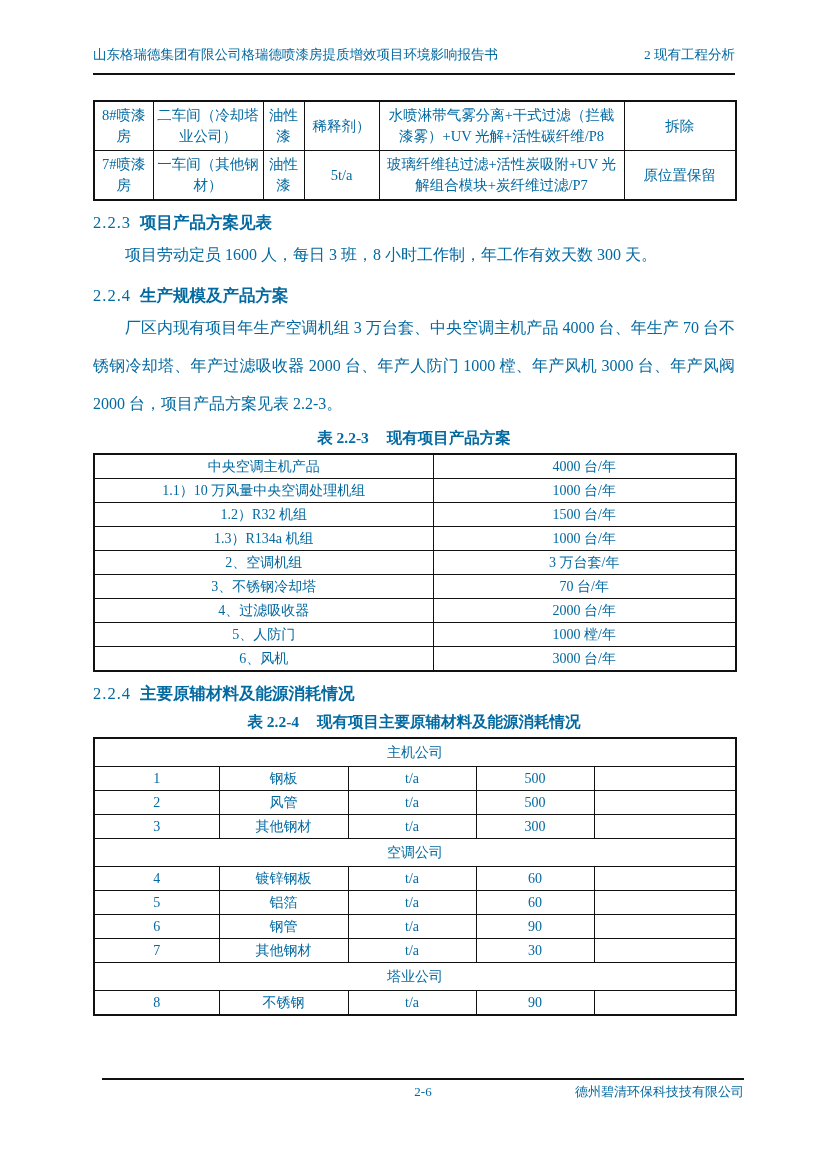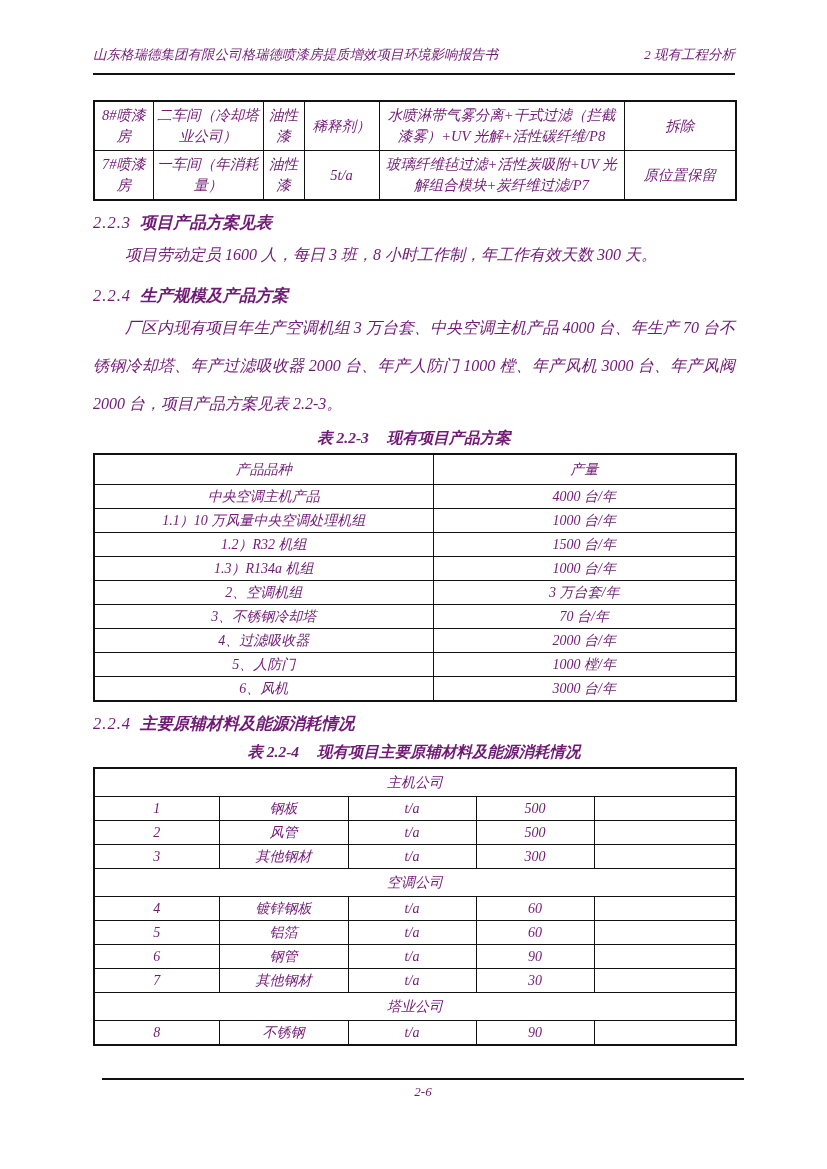--- a/index.html
+++ b/index.html
@@ -2,23 +2,22 @@
 <html lang="zh"><head>
 <meta charset="utf-8">
 <style>
   html,body{margin:0;padding:0;background:#888;}
   .page{
     position:relative;
     width:827px;height:1169px;
     background:#ffffff;
     margin:0 auto;
     font-family:"Liberation Serif","DejaVu Serif",serif;
-    color:#701a75;
+    color:#0369a1;
     overflow:hidden;
-    font-style:italic;
   }
   .content{position:absolute;left:93px;top:0;width:642px;}
 
   
   .pg-header{
     padding-top:45px;padding-bottom:8px;
     border-bottom:2px solid #111;
     display:flex;justify-content:space-between;align-items:flex-end;
     font-size:13.5px;line-height:20px;
   }
@@ -102,21 +101,21 @@
         <tr>
           <td>8#喷漆房</td>
           <td>二车间（冷却塔业公司）</td>
           <td>油性漆</td>
           <td>稀释剂）</td>
           <td>水喷淋带气雾分离+干式过滤（拦截漆雾）+UV 光解+活性碳纤维/P8</td>
           <td>拆除</td>
         </tr>
         <tr>
           <td>7#喷漆房</td>
-          <td>一车间（年消耗量）</td>
+          <td>一车间（其他钢材）</td>
           <td>油性漆</td>
           <td>5t/a</td>
           <td>玻璃纤维毡过滤+活性炭吸附+UV 光解组合模块+炭纤维过滤/P7</td>
           <td>原位置保留</td>
         </tr>
       </tbody>
     </table>
 
     <div class="sec-h">
       <span class="sec-no">2.2.3</span><span class="sec-title">项目产品方案见表</span>
@@ -131,24 +130,20 @@
     <div class="tbl-caption">
       <span class="cap-no">表 2.2-3</span><span>现有项目产品方案</span>
     </div>
 
     <table class="doc t-products">
       <colgroup>
           <col style="width:339px">
           <col style="width:303px">
         </colgroup>
       <tbody>
-        <tr>
-          <th>产品品种</th>
-          <th>产量</th>
-        </tr>
         <tr>
           <td>中央空调主机产品</td>
           <td>4000 台/年</td>
         </tr>
         <tr>
           <td>1.1）10 万风量中央空调处理机组</td>
           <td>1000 台/年</td>
         </tr>
         <tr>
           <td>1.2）R32 机组</td>
@@ -263,14 +258,15 @@
           <td>90</td>
           <td></td>
         </tr>
       </tbody>
     </table>
 
   </div>
 
   <div class="pg-footer">
     <span class="page-num">2-6</span>
+    <span class="company">德州碧清环保科技技有限公司</span>
   </div>
 </div>
 
 </body></html>

